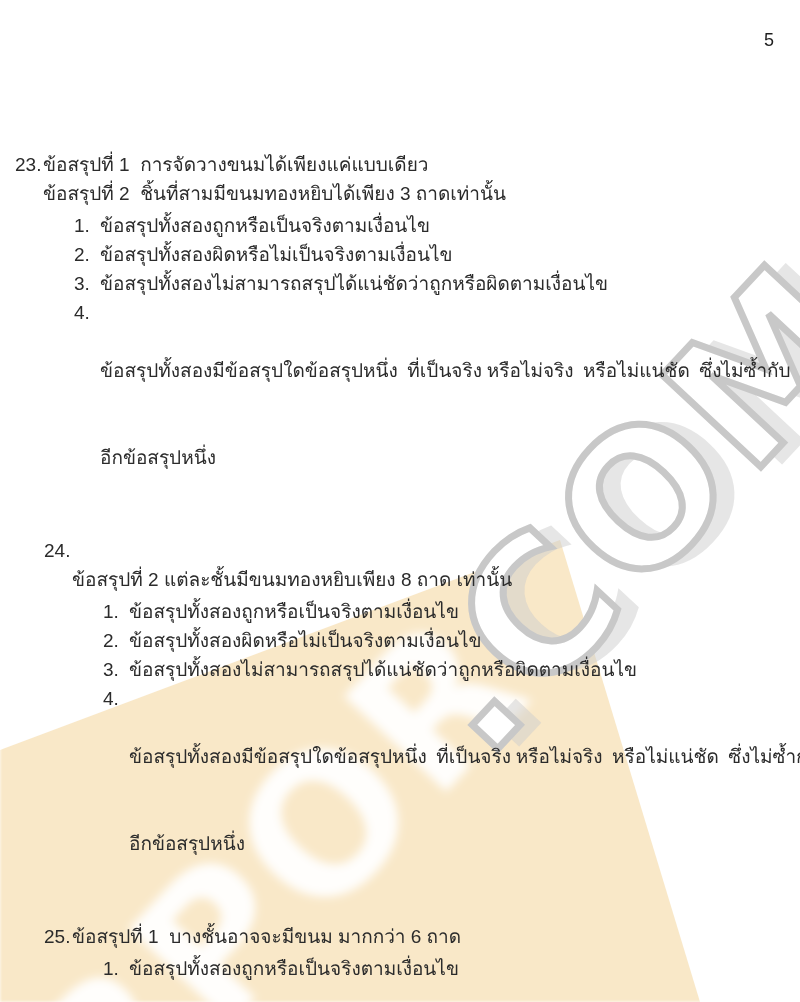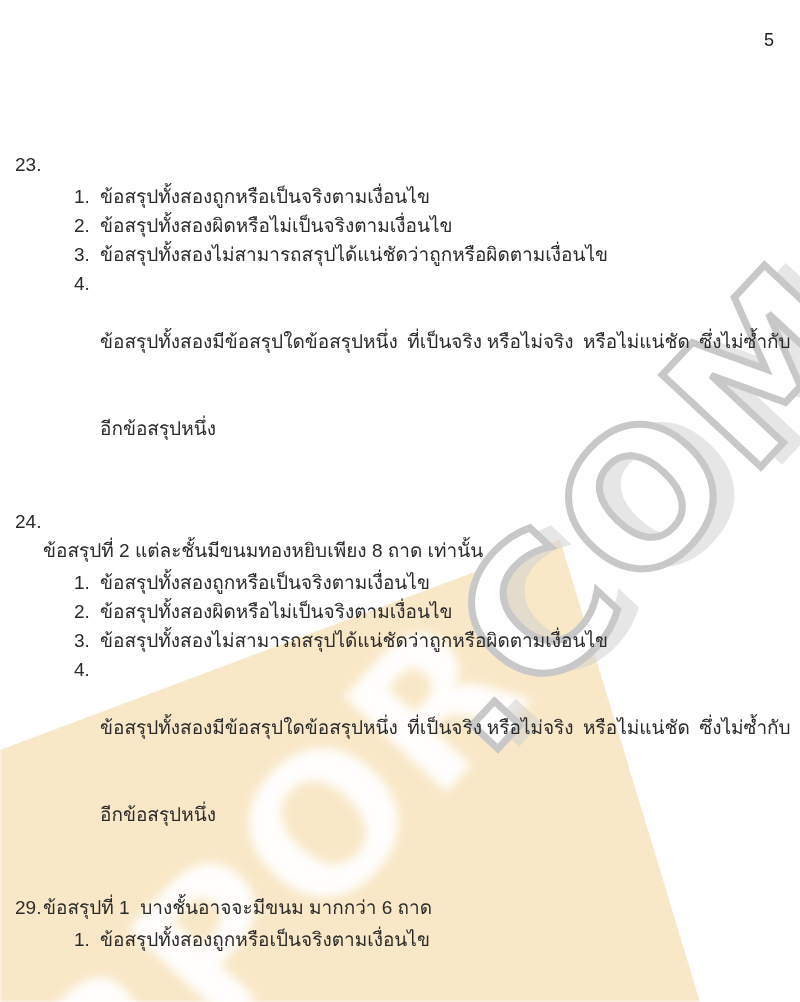--- a/index.html
+++ b/index.html
@@ -62,21 +62,21 @@
 
   
   .content {
     position:absolute;
     top:150px; left:15px;
     width:775px;
     z-index:1;
     font-size:19px;
     line-height:29px;
   }
-  .question + .question { margin-top:6px; }
+  .question + .question { margin-top:6px;margin-left:29px; }
   .q-line { display:flex;align-items:flex-end; }
   .q-num { flex:none; width:28px; white-space:pre; }
   .statement { white-space:pre; }
   .q-line.cont { padding-left:28px; }
   .choices { margin-top:3px; }
   .choice { display:flex; margin-left:59px; }
   .choice-num { flex:none; width:26px; white-space:pre; }
   .choice-text { white-space:pre;font-family:Liberation Serif, serif; }
 </style>
 </head>
@@ -88,20 +88,24 @@
   <div class="wm-outline-letters">.COM</div>
 </div>
 
 <div class="page-number">5</div>
 
 <div class="content">
 
   <div class="question">
     <div class="q-line">
       <span class="q-num">23.</span>
+      <span class="statement">ข้อสรุปที่ 1  การจัดวางขนมได้เพียงแค่แบบเดียว</span>
+    </div>
+    <div class="q-line cont">
+      <span class="statement">ข้อสรุปที่ 2  ชิ้นที่สามมีขนมทองหยิบได้เพียง 3 ถาดเท่านั้น</span>
     </div>
     <div class="choices">
       <div class="choice">
         <span class="choice-num">1.</span>
         <span class="choice-text">ข้อสรุปทั้งสองถูกหรือเป็นจริงตามเงื่อนไข</span>
       </div>
       <div class="choice">
         <span class="choice-num">2.</span>
         <span class="choice-text">ข้อสรุปทั้งสองผิดหรือไม่เป็นจริงตามเงื่อนไข</span>
       </div>
@@ -144,21 +148,21 @@
         <span class="choice-text">
           <div>ข้อสรุปทั้งสองมีข้อสรุปใดข้อสรุปหนึ่ง  ที่เป็นจริง หรือไม่จริง  หรือไม่แน่ชัด  ซึ่งไม่ซ้ำกับ</div>
           <div>อีกข้อสรุปหนึ่ง</div>
         </span>
       </div>
     </div>
   </div>
 
   <div class="question">
     <div class="q-line">
-      <span class="q-num">29.</span>
+      <span class="q-num">25.</span>
       <span class="statement">ข้อสรุปที่ 1  บางชั้นอาจจะมีขนม มากกว่า 6 ถาด</span>
     </div>
     <div class="choices">
       <div class="choice">
         <span class="choice-num">1.</span>
         <span class="choice-text">ข้อสรุปทั้งสองถูกหรือเป็นจริงตามเงื่อนไข</span>
       </div>
 
     </div>
   </div>

